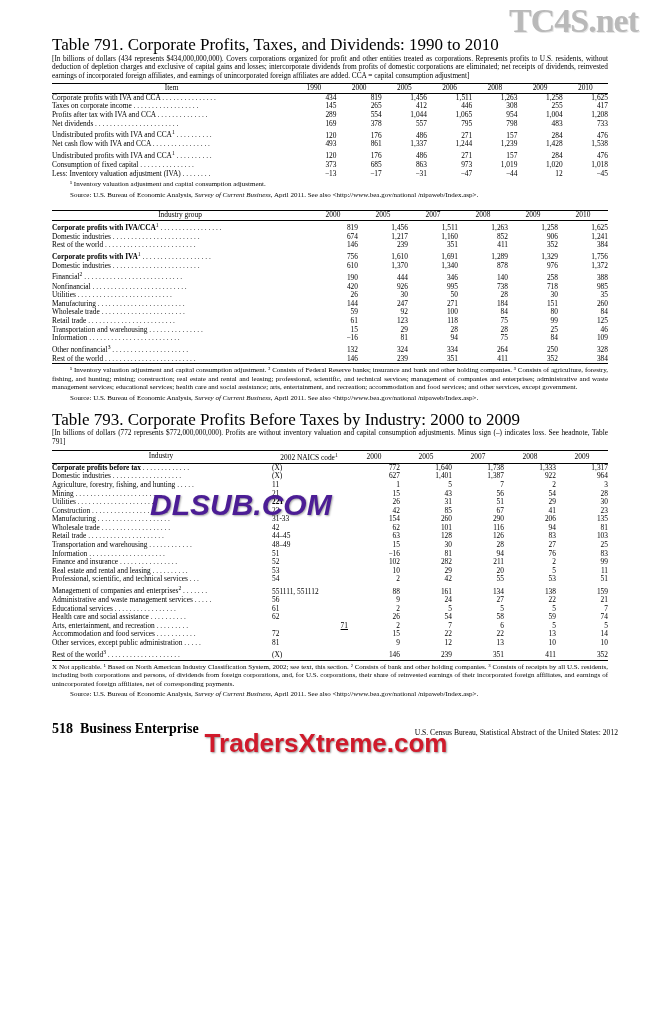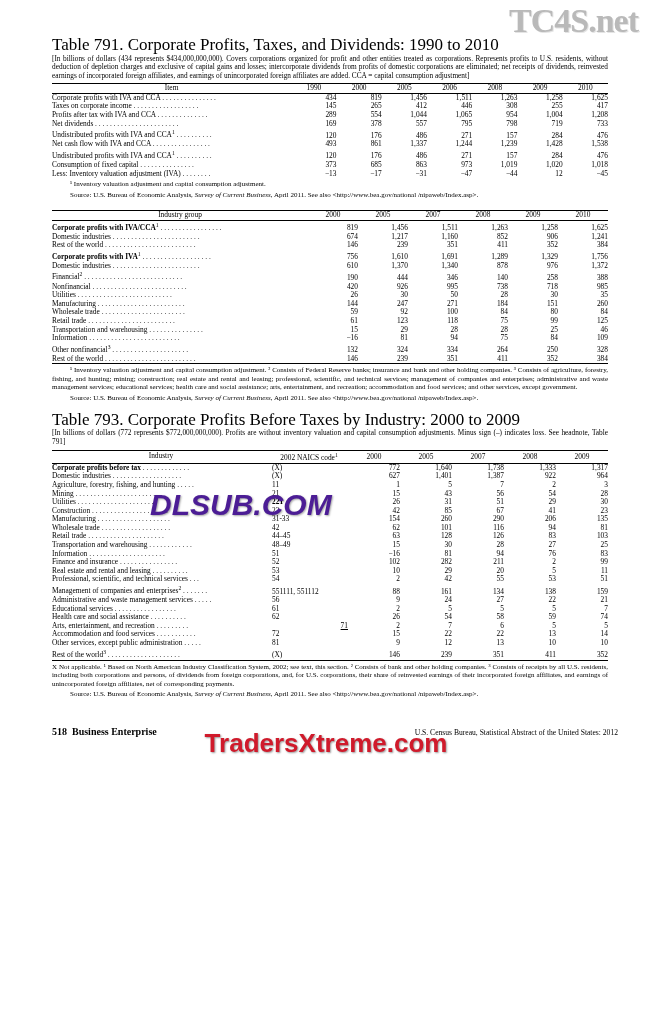--- a/index.html
+++ b/index.html
@@ -90,21 +90,21 @@
     line-height: 8.4px;
     margin-top: 2px;
     text-align: justify;
   }
   .ital { font-style: italic; }
   .section { margin-bottom: 11px; }
   .pagefoot {
     position: absolute;
     left: 52px;
     bottom: 26px;
-    font-size: 10px;
+    font-size: 14px;
     font-weight: bold;
   }
   .pagefoot-right {
     position: absolute;
     right: 34px;
     bottom: 26px;
     font-size: 7.6px;
   }
   
   .wm-tc4s {
@@ -213,21 +213,21 @@
               <td class="num">1,004</td>
               <td class="num">1,208</td>
             </tr>
             <tr>
               <td class="stub ind2"><span>Net dividends</span><span style="letter-spacing: 0px;">  . . . . . . . . . . . . . . . . . . . . . . .</span></td>
               <td class="num">169</td>
               <td class="num">378</td>
               <td class="num">557</td>
               <td class="num">795</td>
               <td class="num">798</td>
-              <td class="num">719</td>
+              <td class="num">483</td>
               <td class="num">733</td>
             </tr>
             <tr>
               <td class="stub ind2"><span>Undistributed profits with IVA and CCA</span><span class="sub">1</span><span style="letter-spacing: 0px;">  . . . . . . . . . .</span></td>
               <td class="num">120</td>
               <td class="num">176</td>
               <td class="num">486</td>
               <td class="num">271</td>
               <td class="num">157</td>
               <td class="num">284</td>

